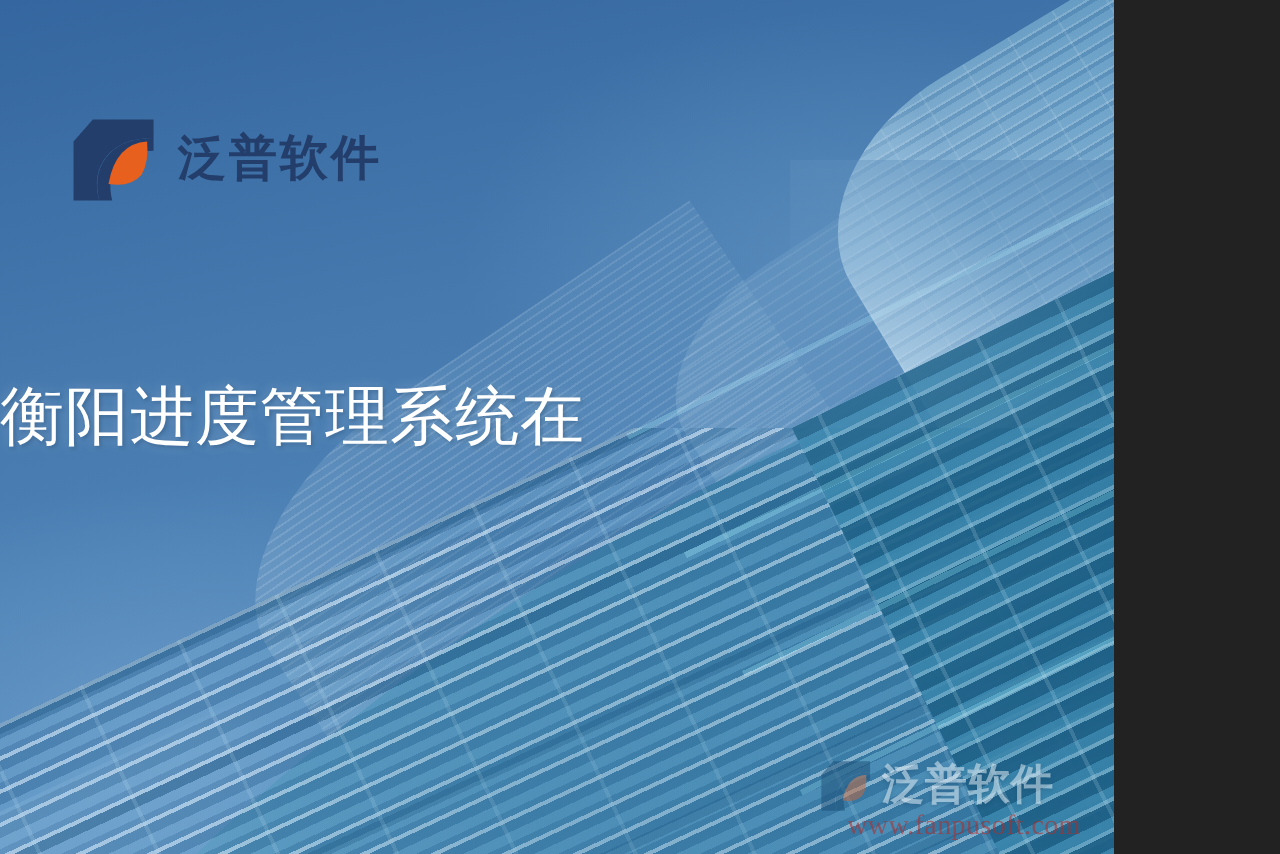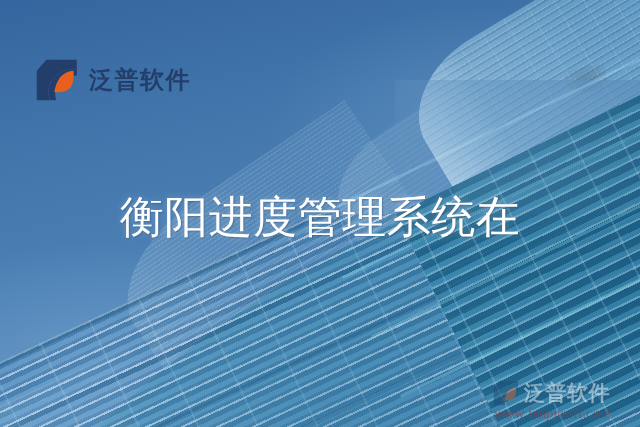--- a/index.html
+++ b/index.html
@@ -3,21 +3,21 @@
 <meta charset="utf-8">
 <title>Fanpu Software Banner</title>
 <style>
   html, body {
     margin: 0;
     padding: 0;
     background: #222;
   }
   #stage {
     position: relative;
-    width: 640px;
+    width: 557px;
     height: 427px;
     overflow: hidden;
     font-family: "Liberation Sans", sans-serif;
     background: #4a7fb0;
   }
 
   
   .sky {
     position: absolute;
     inset: 0;
@@ -313,23 +313,22 @@
     margin-top: 3px;
     white-space: nowrap;
   }
 
   
   .title {
     position: absolute;
     left: 0;
     right: 0;
     top: 186px;
-    text-align: center;
     font-family: "DejaVu Serif", "Liberation Serif", serif;
-    font-size: 44px;
+    font-size: 32px;
     font-weight: 400;
     color: #ffffff;
     line-height: 1.42;
     letter-spacing: 0.5px;
     text-shadow:
        1px 1px 2px rgba(30,70,110,0.45),
        0 0 6px rgba(255,255,255,0.25);
     white-space: nowrap;
     pointer-events: none;
   }
@@ -361,21 +360,21 @@
     text-shadow: 0 1px 2px rgba(20,60,95,0.4);
     white-space: nowrap;
   }
   .wm-url {
     font-family: "Liberation Serif", serif;
     font-size: 14px;
     color: rgba(176,46,42,0.92);
     letter-spacing: 0.2px;
     line-height: 1.1;
     margin-top: -1px;
-    text-align: left;
+    text-align: center;
     padding-left: 2px;
     white-space: nowrap;
   }
 </style>
 </head>
 <body>
 
 <div id="stage">
 
   <div class="sky"></div>

